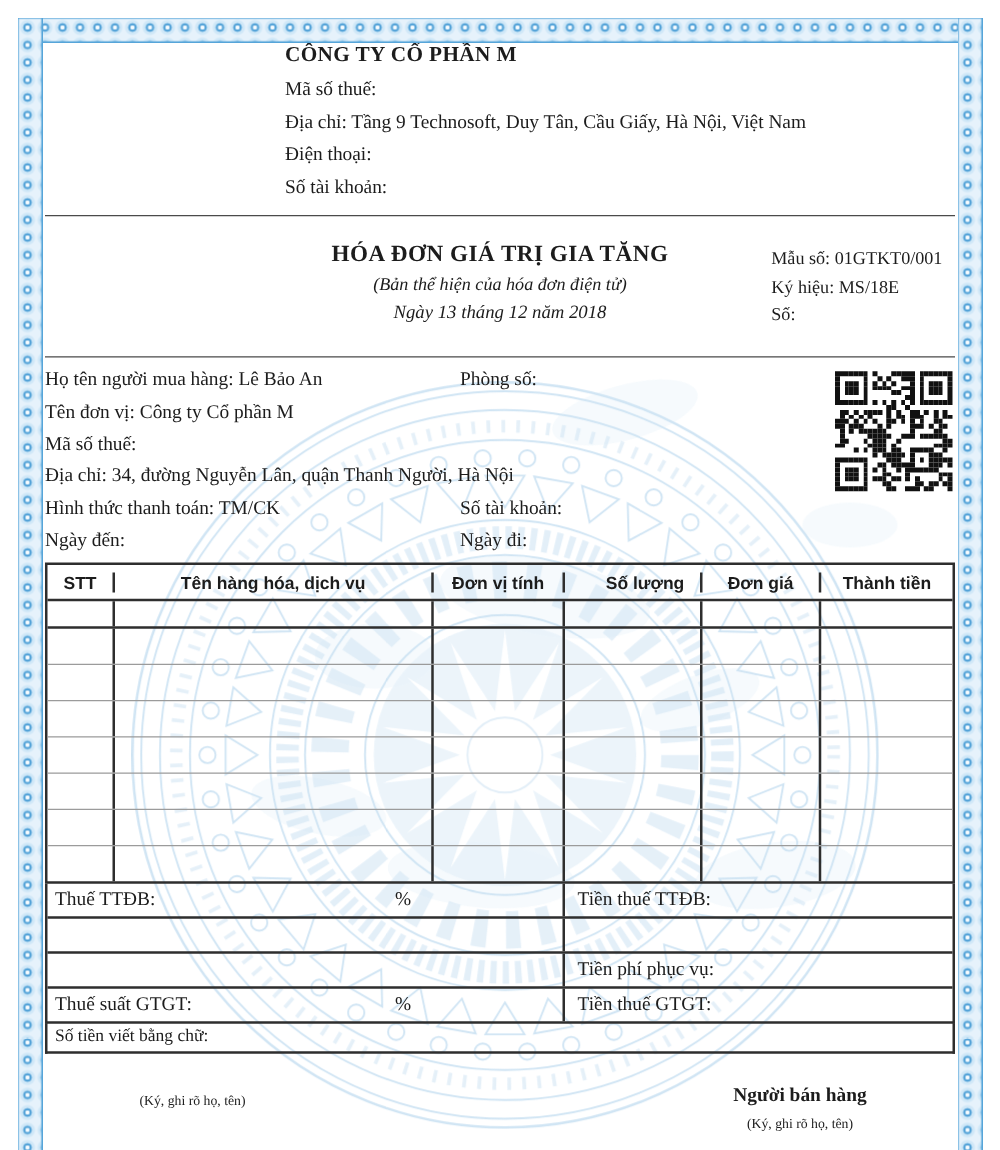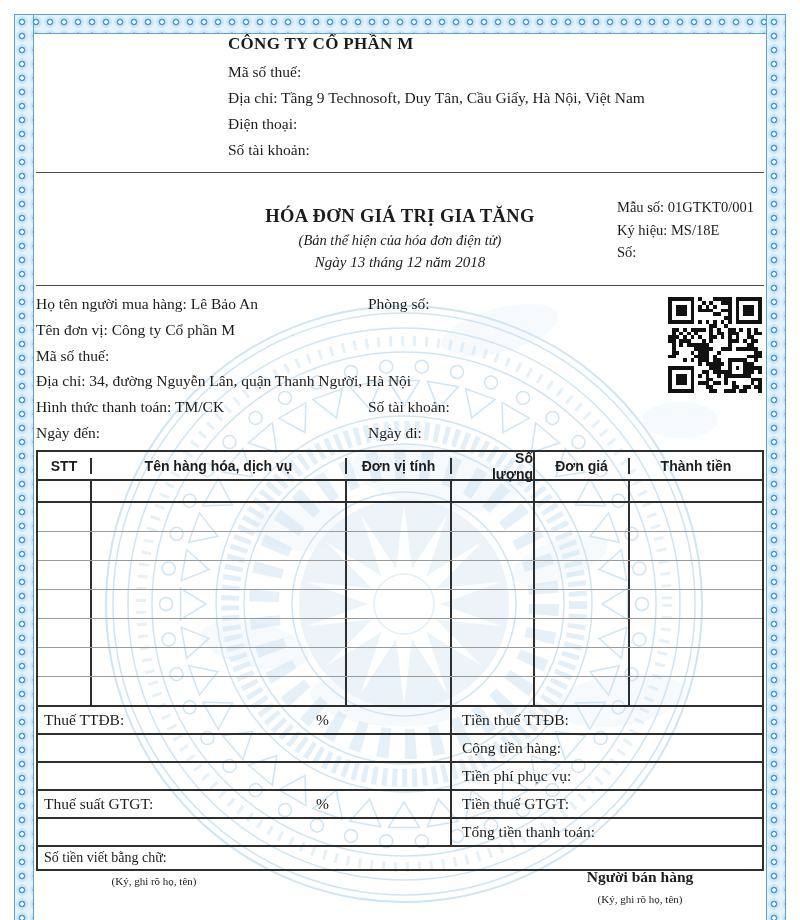--- a/index.html
+++ b/index.html
@@ -22,21 +22,21 @@
   
   .seller{position:absolute;top:32px;left:192px;font-size:15.5px;line-height:26px;}
   .seller .company{font-size:17px;font-weight:bold;line-height:24px;margin-bottom:3px;letter-spacing:.3px;}
 
   .rule{position:absolute;left:0;right:0;border-top:1.5px solid #4a4a4a;}
   .rule1{top:172px;}
   .rule2{top:285px;}
 
   
   .title-block{position:absolute;top:194px;left:0;right:0;text-align:center;}
-  .t-main{font-size:18.5px;font-weight:bold;letter-spacing:.4px;margin-top:12px;}
+  .t-main{font-size:18.5px;font-weight:bold;letter-spacing:.4px;}
   .t-sub{font-size:14.5px;font-style:italic;margin-top:5px;}
   .t-date{font-size:15px;font-style:italic;margin-top:5px;}
   .title-meta{position:absolute;top:196px;left:581px;font-size:14.5px;line-height:22.5px;white-space:nowrap;}
 
   
   .buyer{position:absolute;top:291px;left:0;width:640px;font-size:15.5px;}
   .b-line{position:relative;height:25.8px;line-height:25.8px;white-space:nowrap;}
   .b-right{position:absolute;left:332px;top:0;}
 
   .qr{position:absolute;top:297px;left:632px;width:94px;height:96px;display:grid;
@@ -47,21 +47,21 @@
   
   .tables{position:absolute;top:450px;left:0;width:728px;}
   .items{border:2px solid #2e2e2e;}
   .i-row{display:flex;}
   .i-head{height:27px;align-items:center;border-bottom:2px solid #2e2e2e;
     font-family:"Liberation Sans","DejaVu Sans",sans-serif;font-weight:bold;font-size:14px;text-align:right;}
   .i-short{height:20px;border-bottom:2px solid #2e2e2e;}
   .i-body{height:28px;border-bottom:1px solid #9b9b9b;}
   .i-body:last-child{border-bottom:none;}
   .cell{box-sizing:border-box;border-right:2px solid #2e2e2e;}
-  .c1{width:54px;}.c2{width:255px;}.c3{width:105px;}.c4{width:83px;padding-left:20px;}.c5{width:95px;}
+  .c1{width:54px;}.c2{width:255px;}.c3{width:105px;}.c4{width:110px;padding-left:20px;}.c5{width:95px;}
   .c6{flex:1;border-right:none;}
   .i-head .cell{display:flex;align-items:center;justify-content:center;}
 
   .summary{border:2px solid #2e2e2e;border-top:none;font-size:15.5px;}
   .s-row{display:flex;height:26px;border-bottom:2px solid #2e2e2e;align-items:center;}
   .s-row:last-child{border-bottom:none;}
   .s-left{box-sizing:border-box;width:414px;height:100%;border-right:2px solid #2e2e2e;position:relative;line-height:26px;padding-left:6px;}
   .s-unit{position:absolute;left:278px;top:0;}
   .s-right{flex:1;padding-left:10px;line-height:26px;}
 
@@ -948,43 +948,35 @@
             <span>Thuế TTĐB:</span>
             <span class="s-unit">%</span>
           </div>
           <div class="s-right">Tiền thuế TTĐB:</div>
         </div>
         <div class="s-row">
           <div class="s-left">
             <span></span>
             <span class="s-unit"></span>
           </div>
-          <div class="s-right">Cộng tiền hàng:</div>
         </div>
         <div class="s-row">
           <div class="s-left">
             <span></span>
             <span class="s-unit"></span>
           </div>
           <div class="s-right">Tiền phí phục vụ:</div>
         </div>
         <div class="s-row">
           <div class="s-left">
             <span>Thuế suất GTGT:</span>
             <span class="s-unit">%</span>
           </div>
           <div class="s-right">Tiền thuế GTGT:</div>
         </div>
-        <div class="s-row">
-          <div class="s-left">
-            <span></span>
-            <span class="s-unit"></span>
-          </div>
-          <div class="s-right">Tổng tiền thanh toán:</div>
-        </div>
       </div>
 
       <div class="words">
         <span>Số tiền viết bằng chữ:</span>
       </div>
     </div>
 
     <div class="sig sig-buyer">
       <div class="s-note">(Ký, ghi rõ họ, tên)</div>
     </div>

